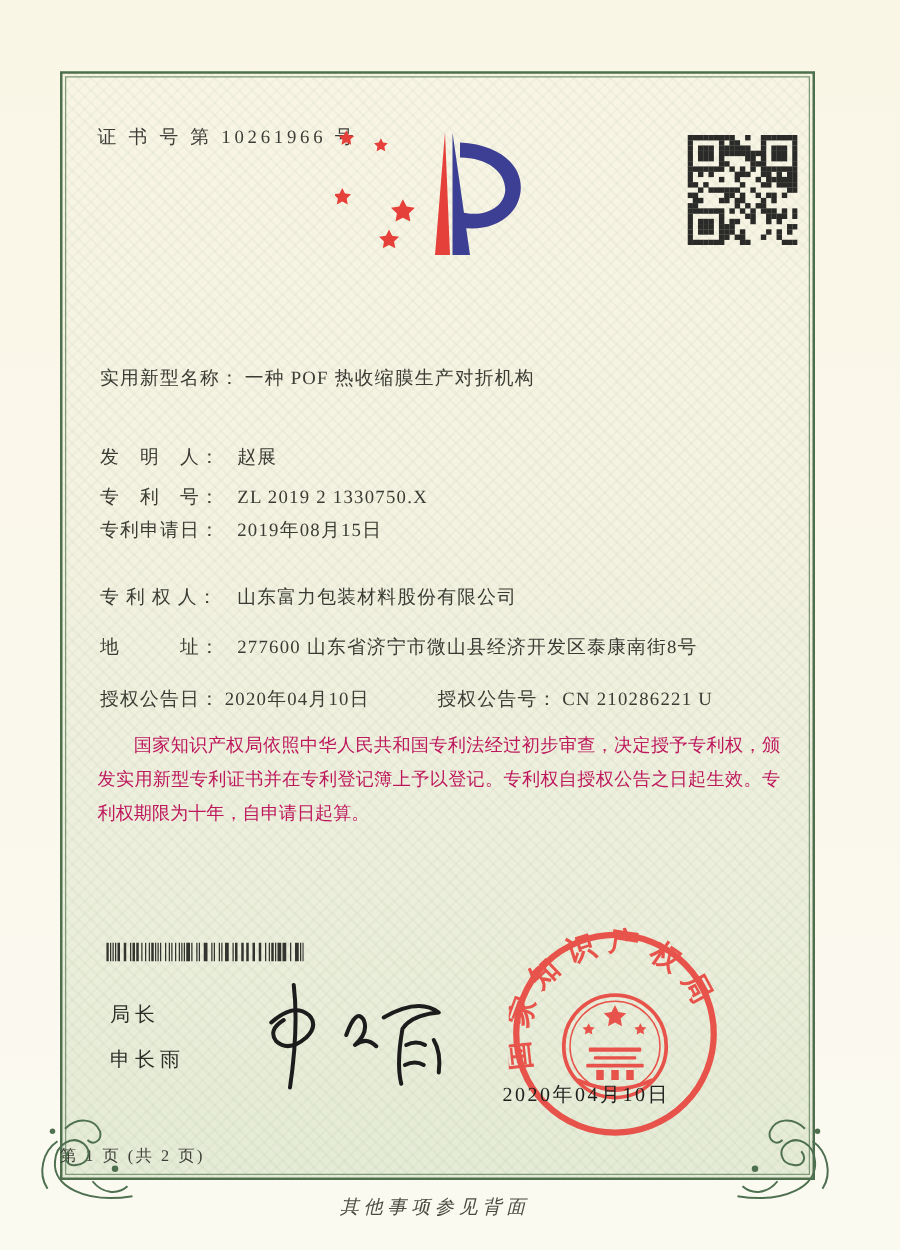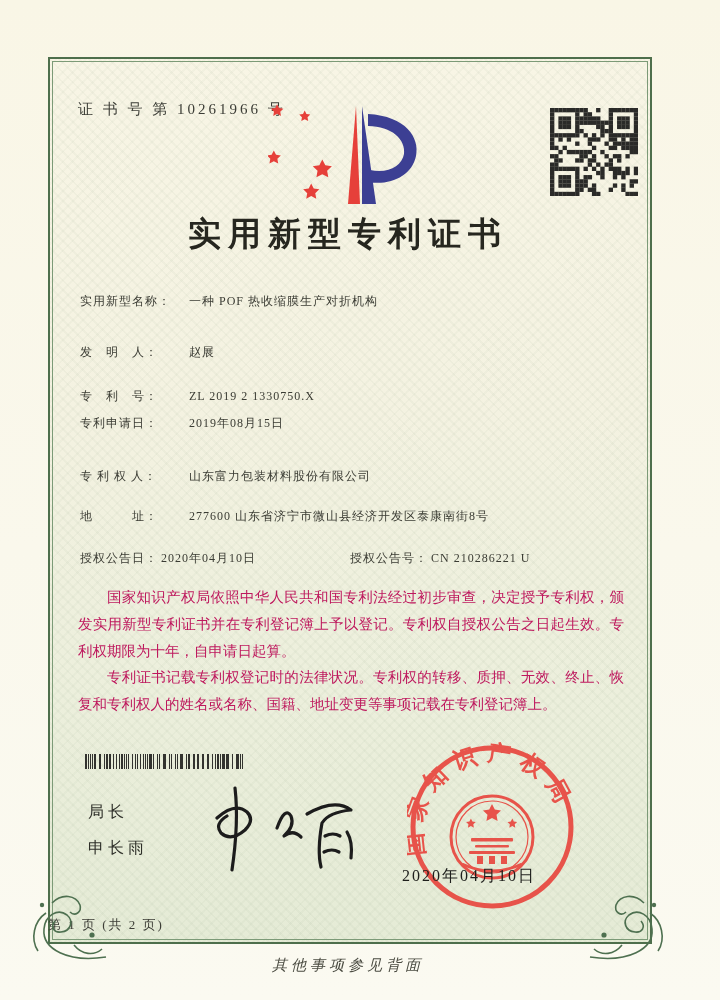--- a/index.html
+++ b/index.html
@@ -19,21 +19,21 @@
       repeating-linear-gradient(-45deg,rgba(110,140,105,.045) 0 2px,rgba(0,0,0,0) 2px 7px),
       linear-gradient(180deg,#f8f5e5 0%,#f4f2e1 40%,#ecefdc 72%,#e5ebd6 100%);
   }
   .frame::after{content:'';position:absolute;inset:2px;border:1px solid #7c9a77;pointer-events:none;}
   .abs{position:absolute;}
   .cert-no{left:78px;top:100px;font-size:15px;letter-spacing:3px;color:#3c3d36;}
   .title{
     left:48px;top:212px;width:600px;text-align:center;
     font-size:33px;font-weight:700;letter-spacing:7px;color:#26261f;
   }
-  .row{left:80px;font-size:12px;color:#3a3b33;white-space:nowrap;}
+  .row{left:80px;font-size:15px;color:#3a3b33;white-space:nowrap;}
   .row .lbl{display:inline-block;min-width:106px;letter-spacing:1px;}
   .row .val{letter-spacing:1px;}
   .grant2{position:absolute;left:270px;top:0;}
   .paras{left:78px;top:584px;width:546px;font-size:14.5px;line-height:1.85;
     color:#be185d;text-align:justify;}
   .paras p{margin:0;text-indent:2em;}
   .director{left:88px;font-size:16px;letter-spacing:4px;color:#2e2f29;}
   .date-stamp{left:402px;top:866px;font-size:16px;letter-spacing:2px;color:#1e1f1c;z-index:5;}
   .page-num{left:48px;top:916px;width:600px;text-align:left;font-size:13px;letter-spacing:2px;color:#3c3d36;}
   .back-note{left:48px;top:956px;width:600px;text-align:center;font-size:15px;letter-spacing:4px;color:#4a4b41;font-style:italic;font-family:Liberation Mono, monospace;}
@@ -298,27 +298,26 @@
         <rect x="20.952380952380953" y="83.80952380952381" width="4.340476190476191" height="4.340476190476191" fill="#2a2a28"></rect>
         <rect x="25.142857142857146" y="83.80952380952381" width="4.340476190476191" height="4.340476190476191" fill="#2a2a28"></rect>
         <rect x="41.904761904761905" y="83.80952380952381" width="4.340476190476191" height="4.340476190476191" fill="#2a2a28"></rect>
         <rect x="46.095238095238095" y="83.80952380952381" width="4.340476190476191" height="4.340476190476191" fill="#2a2a28"></rect>
         <rect x="75.42857142857143" y="83.80952380952381" width="4.340476190476191" height="4.340476190476191" fill="#2a2a28"></rect>
         <rect x="79.61904761904762" y="83.80952380952381" width="4.340476190476191" height="4.340476190476191" fill="#2a2a28"></rect>
         <rect x="83.80952380952381" y="83.80952380952381" width="4.340476190476191" height="4.340476190476191" fill="#2a2a28"></rect>
       </svg>
   </div>
 
-  <div class="abs title">实用新型专利证书</div>
 
   <div class="abs row" style="top:293px">
     <span class="lbl">实用新型名称：</span>
     <span class="val">一种 POF 热收缩膜生产对折机构</span>
   </div>
-  <div class="abs row" style="top:344px">
+  <div class="abs row" style="top:356px">
     <span class="lbl">发　明　人：</span>
     <span class="val">赵展</span>
   </div>
   <div class="abs row" style="top:388px">
     <span class="lbl">专　利　号：</span>
     <span class="val">ZL 2019 2 1330750.X</span>
   </div>
   <div class="abs row" style="top:415px">
     <span class="lbl">专利申请日：</span>
     <span class="val">2019年08月15日</span>
@@ -335,21 +334,20 @@
     <span class="lbl" style="min-width:0">授权公告日：</span>
     <span class="val">2020年04月10日</span>
     <span class="grant2">
       <span class="lbl" style="min-width:0">授权公告号：</span>
       <span class="val">CN 210286221 U</span>
     </span>
   </div>
 
   <div class="abs paras">
     <p>国家知识产权局依照中华人民共和国专利法经过初步审查，决定授予专利权，颁发实用新型专利证书并在专利登记簿上予以登记。专利权自授权公告之日起生效。专利权期限为十年，自申请日起算。</p>
-    <p>专利证书记载专利权登记时的法律状况。专利权的转移、质押、无效、终止、恢复和专利权人的姓名或名称、国籍、地址变更等事项记载在专利登记簿上。</p>
   </div>
 
   <div class="abs barcode-wrap">
     <svg id="bc-svg" width="158" height="17" viewBox="0 0 158 17">
         <rect x="0" y="0" width="2" height="15" fill="#33332f"></rect>
         <rect x="3" y="0" width="1" height="15" fill="#33332f"></rect>
         <rect x="5" y="0" width="1" height="15" fill="#33332f"></rect>
         <rect x="7" y="0" width="1" height="15" fill="#33332f"></rect>
         <rect x="9" y="0" width="2" height="15" fill="#33332f"></rect>
         <rect x="14" y="0" width="2" height="15" fill="#33332f"></rect>

